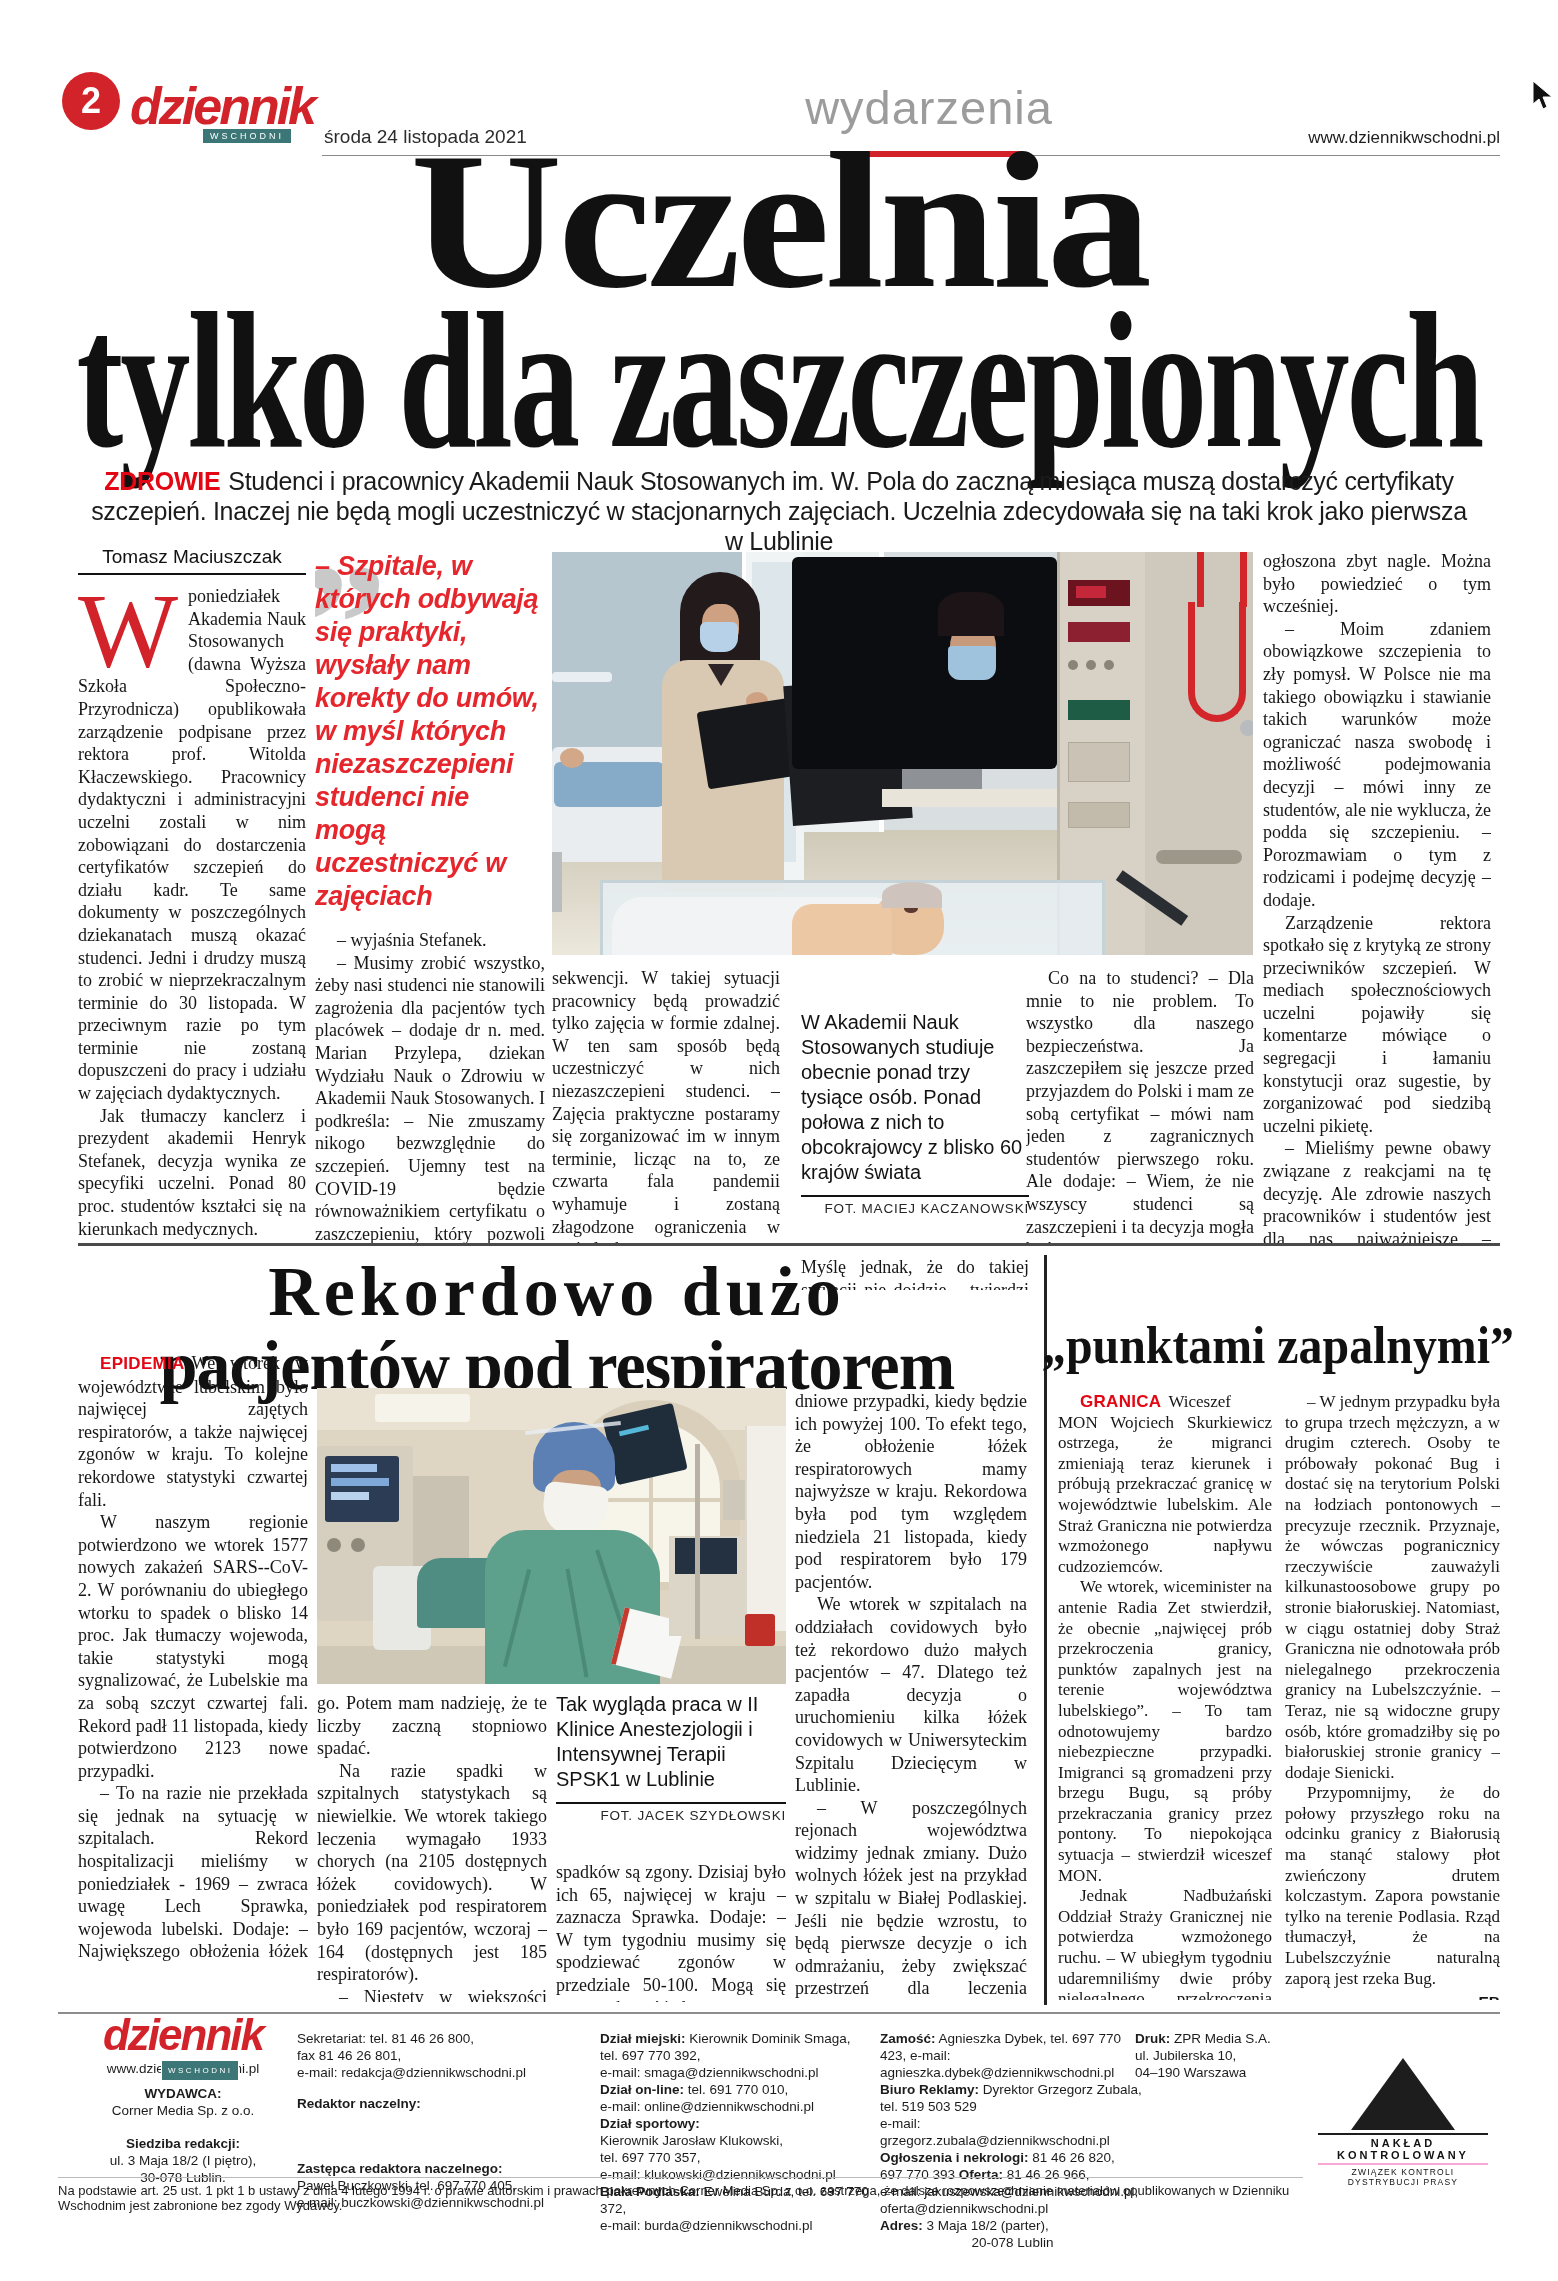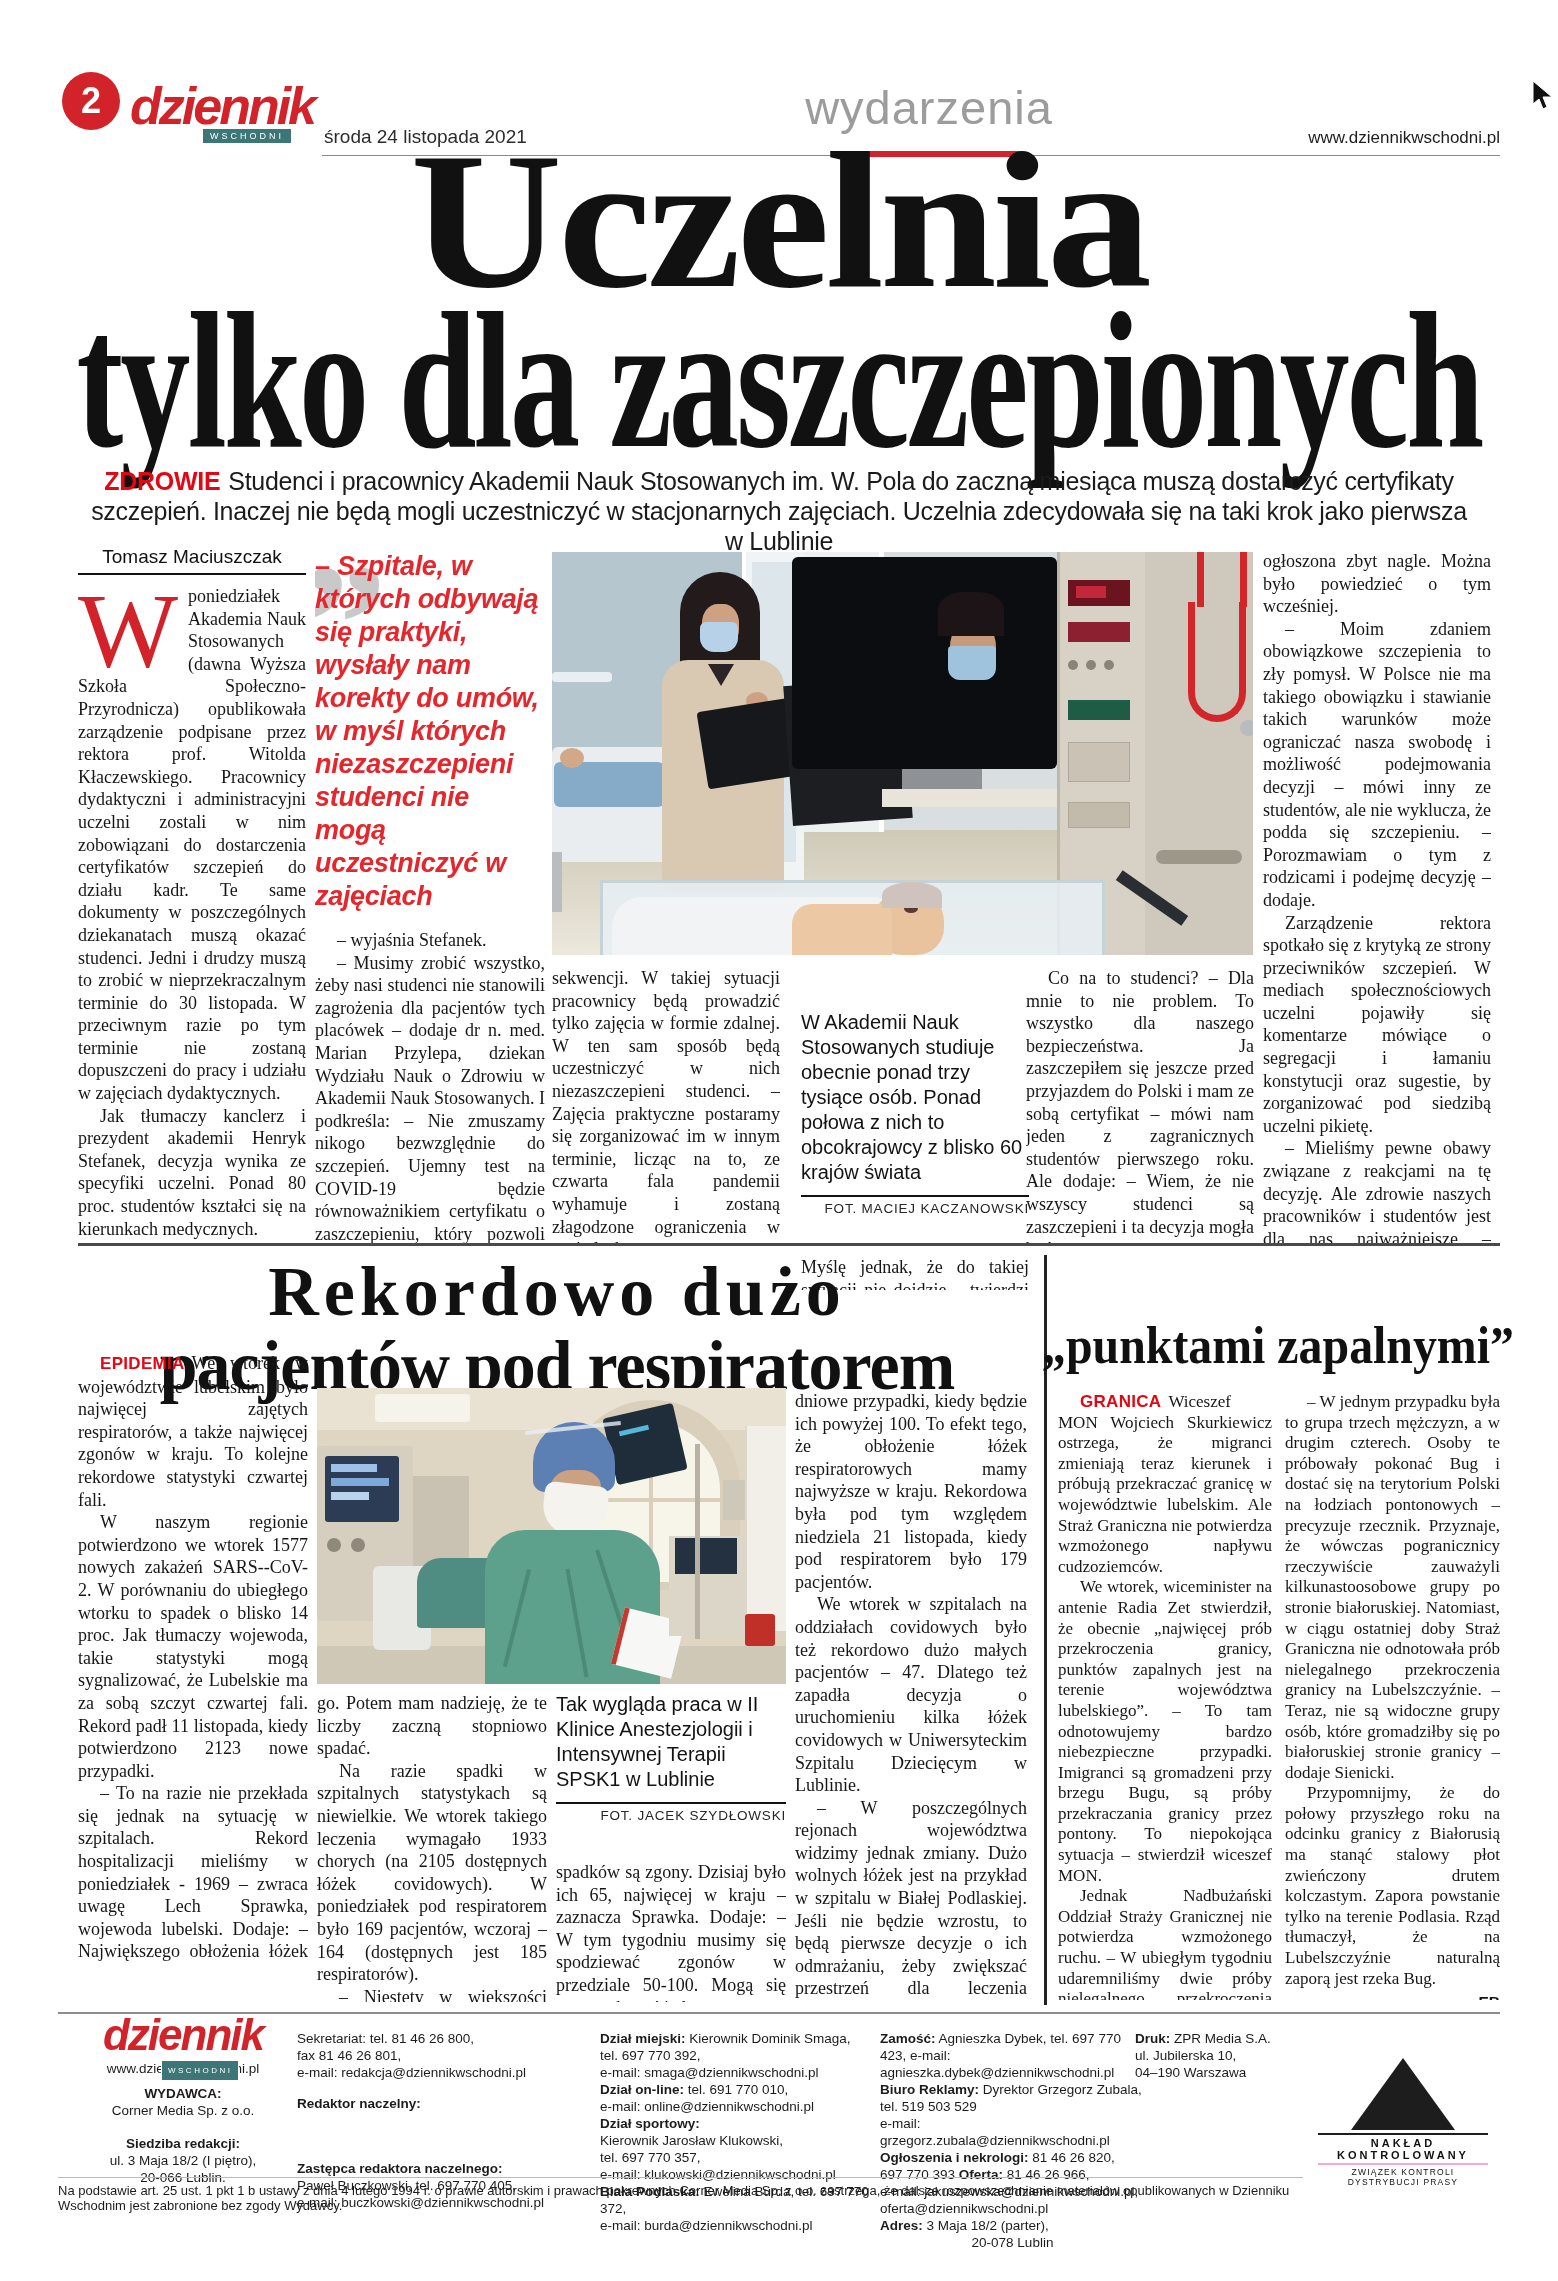--- a/index.html
+++ b/index.html
@@ -302,21 +302,21 @@
 
   <div class="abs frule"></div>
 
   <div class="fbox flogo-block">
     <span class="flogo"><span>dziennik</span><span class="flogo-badge">WSCHODNI</span></span>
     <div class="fl" style="margin-top:6px;">www.dziennikwschodni.pl</div>
     <div class="fl fb" style="margin-top:8px;">WYDAWCA:</div>
     <div class="fl">Corner Media  Sp. z o.o.</div>
     <div class="fl fb" style="margin-top:16px;">Siedziba  redakcji:</div>
     <div class="fl">ul. 3 Maja 18/2 (I piętro),</div>
-    <div class="fl">20-066 Lublin.</div>
+    <div class="fl">30-078 Lublin.</div>
   </div>
 
   <div class="fbox" style="left:297px;top:2030px;width:270px;">
     <div class="fl">Sekretariat: tel. 81 46 26 800,</div>
     <div class="fl">fax 81 46 26 801,</div>
     <div class="fl">e-mail: redakcja@dziennikwschodni.pl</div>
     <div class="fl fb" style="margin-top:14px;">Redaktor naczelny:</div>
     <div class="fl fb" style="margin-top:48px;">Zastępca redaktora naczelnego:</div>
     <div class="fl">Paweł Buczkowski, tel. 697 770 405,</div>
     <div class="fl">e-mail: buczkowski@dziennikwschodni.pl</div>

